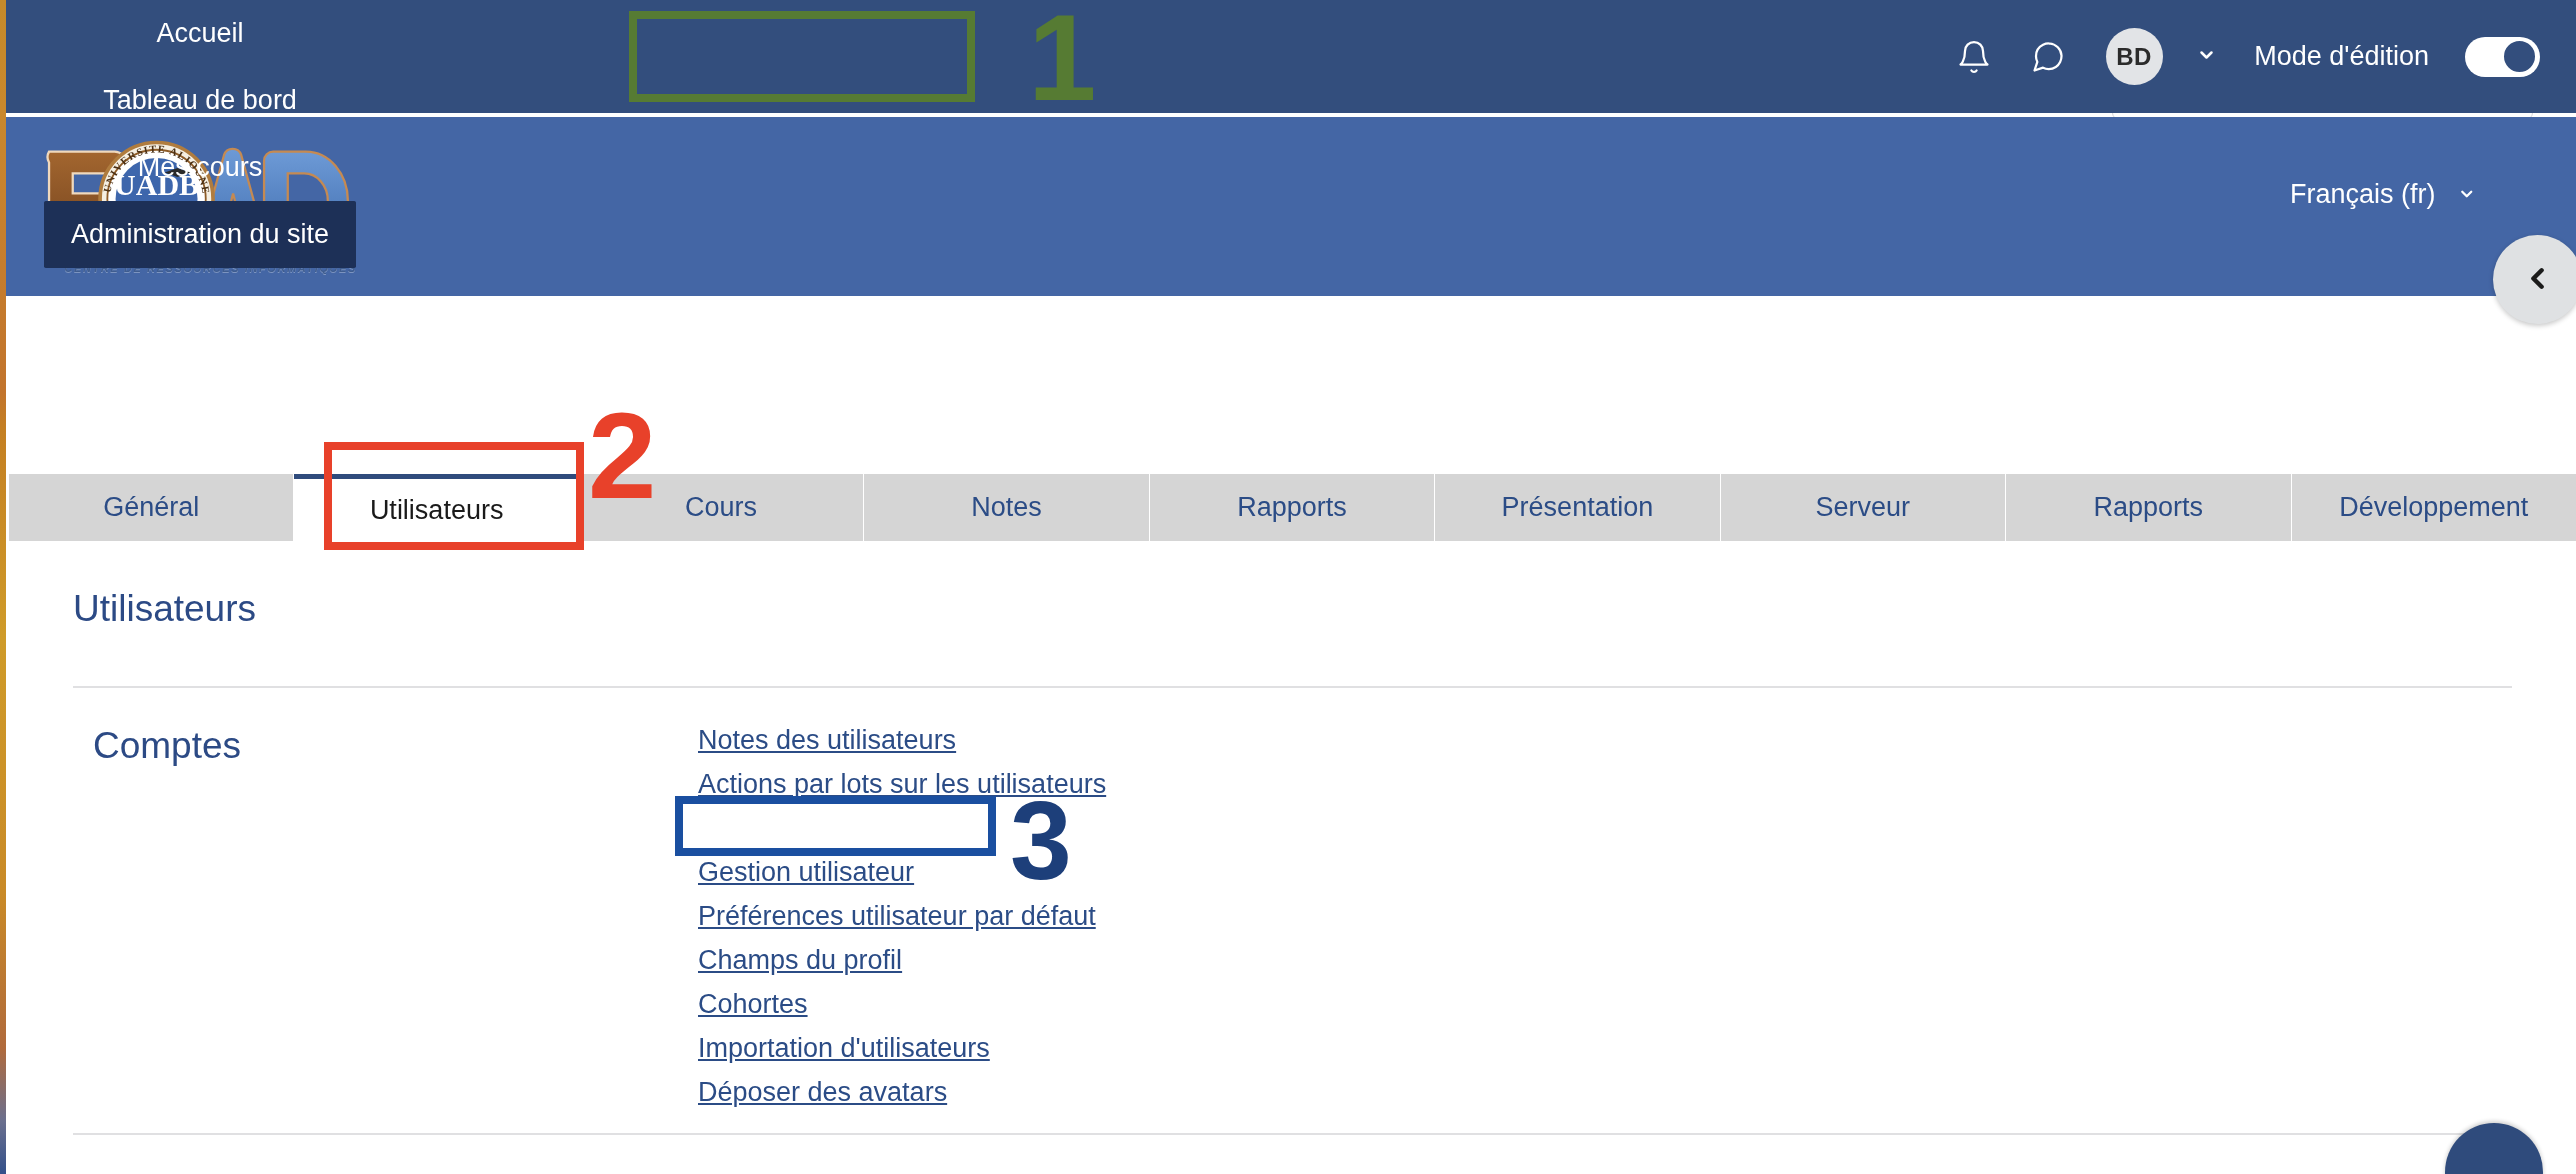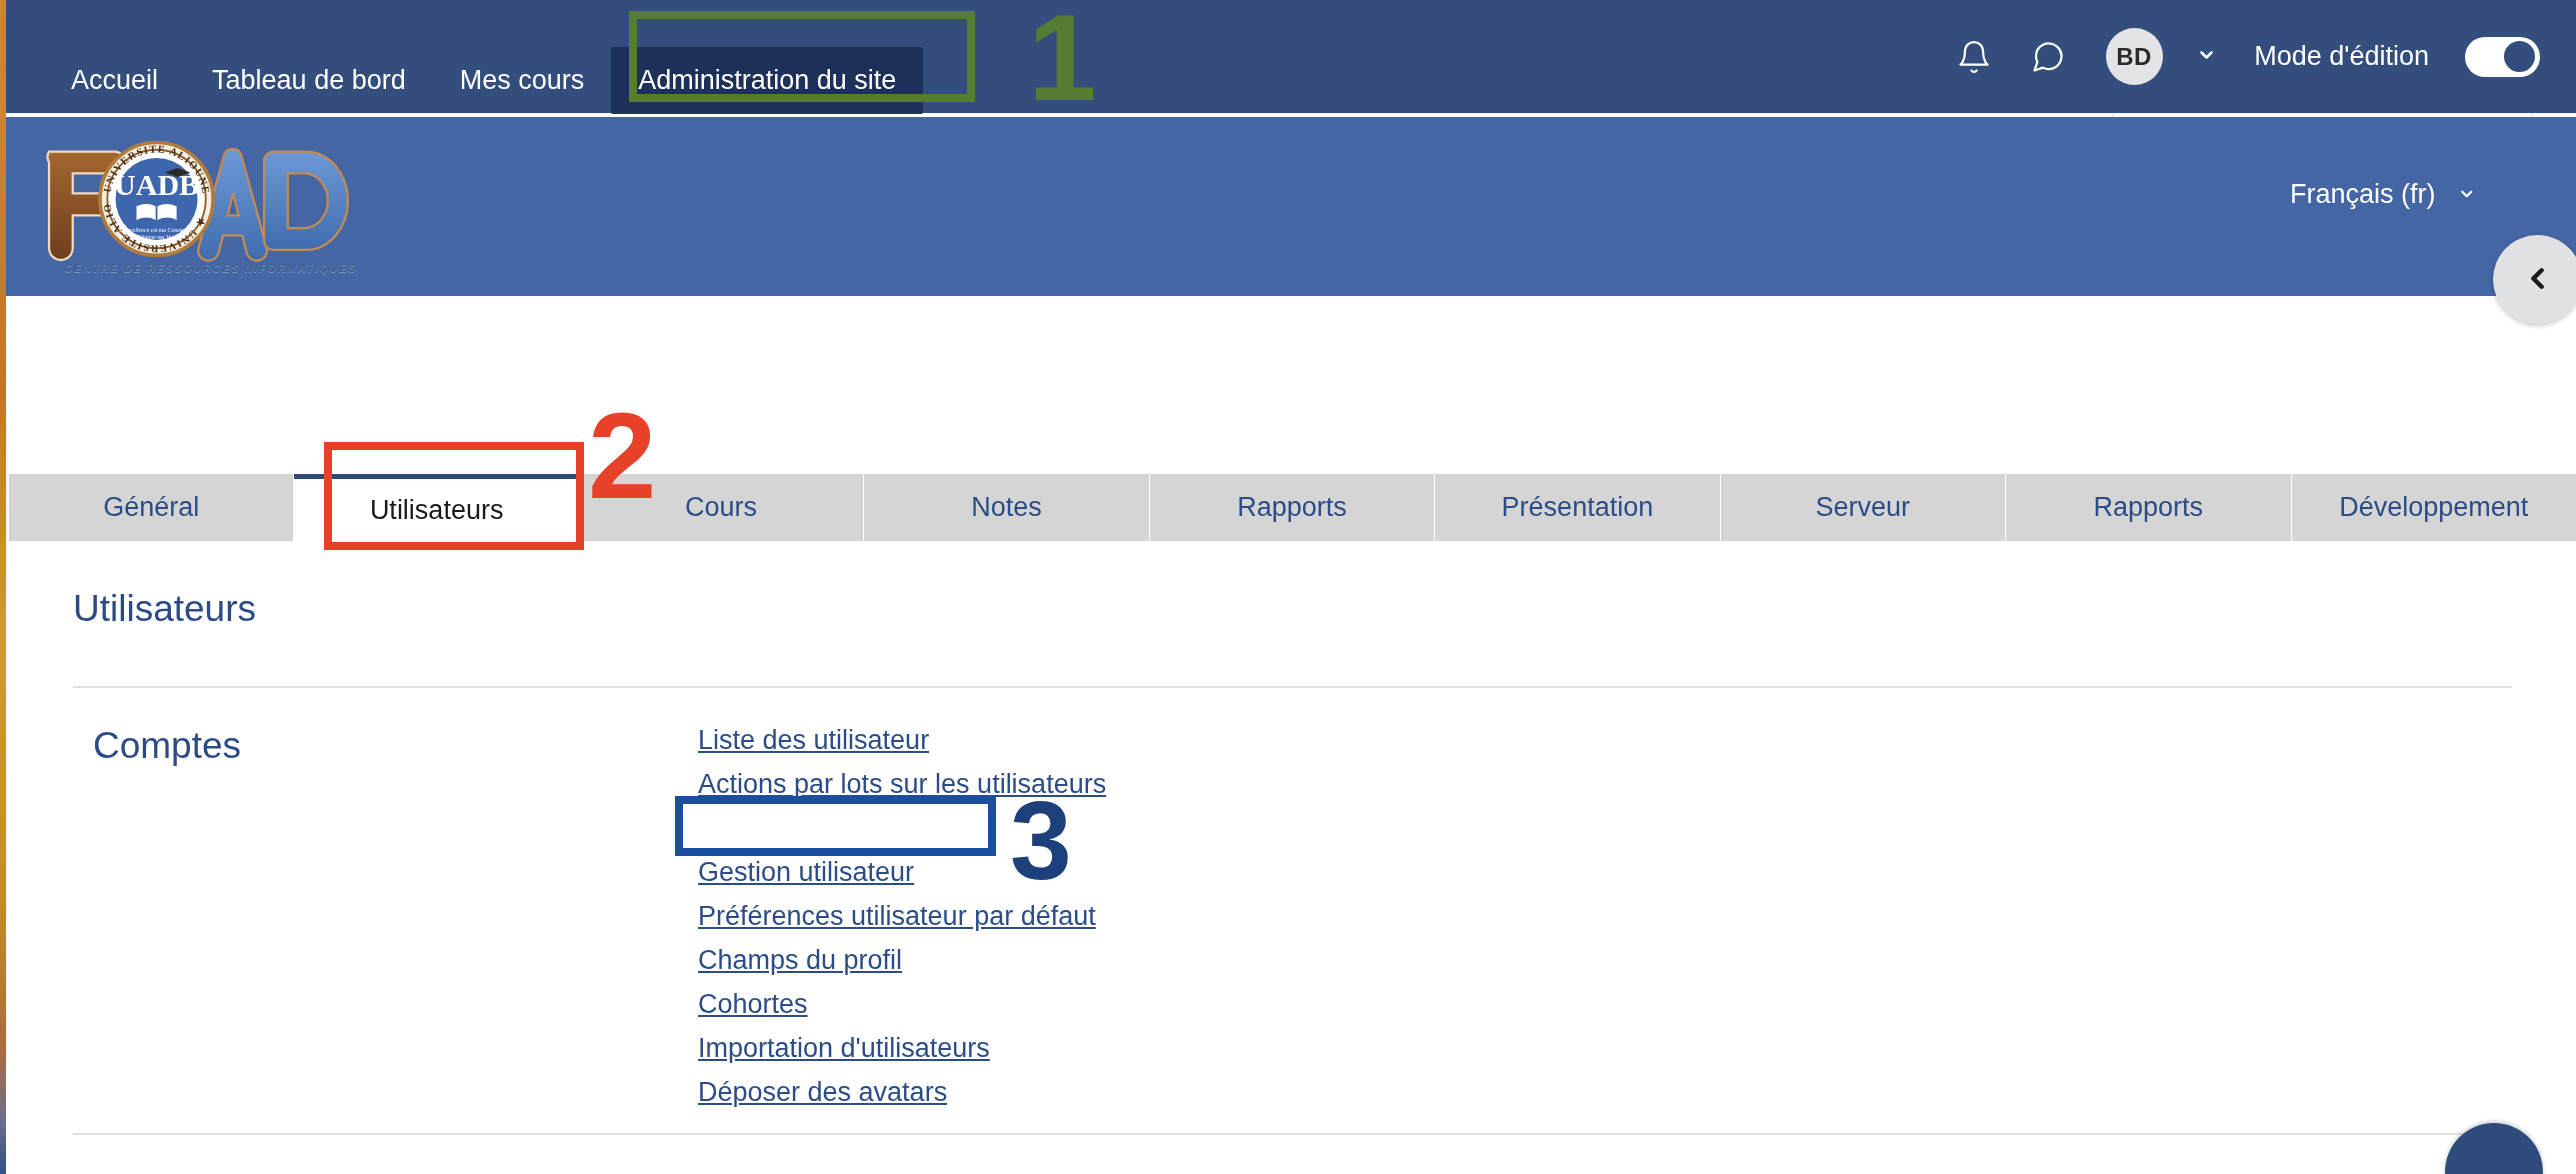--- a/index.html
+++ b/index.html
@@ -39,21 +39,22 @@
     left: 0; top: 0;
     width: 2576px; height: 113px;
     background: #334e7d;
     z-index: 20;
   }
   .nav-links {
     position: absolute;
     left: 44px; top: 0;
     height: 114px;
     display: flex;
-    align-items: flex-end;
+    align-items: center;
+    flex-direction: column;
   }
   .nav-link {
     color: #ffffff;
     font-size: 27px;
     line-height: 1;
     padding: 20px 27px;
     white-space: nowrap;
     cursor: pointer;
     border-radius: 1.8px;
   }
@@ -480,21 +481,21 @@
     <div class="tab">Serveur</div>
     <div class="tab">Rapports</div>
     <div class="tab">Développement</div>
   </div>
 
   <div class="section-title">Utilisateurs</div>
   <div class="divider"></div>
   <div class="group-title">Comptes</div>
 
   <div class="link-list">
-    <a class="link-item" href="#">Liste des utilisateur</a>
+    <a class="link-item" href="#">Notes des utilisateurs</a>
     <a class="link-item" href="#">Actions par lots sur les utilisateurs</a>
     <a class="link-item" href="#">Ajouter un utilisateur</a>
     <a class="link-item" href="#">Gestion utilisateur</a>
     <a class="link-item" href="#">Préférences utilisateur par défaut</a>
     <a class="link-item" href="#">Champs du profil</a>
     <a class="link-item" href="#">Cohortes</a>
     <a class="link-item" href="#">Importation d'utilisateurs</a>
     <a class="link-item" href="#">Déposer des avatars</a>
   </div>
 

